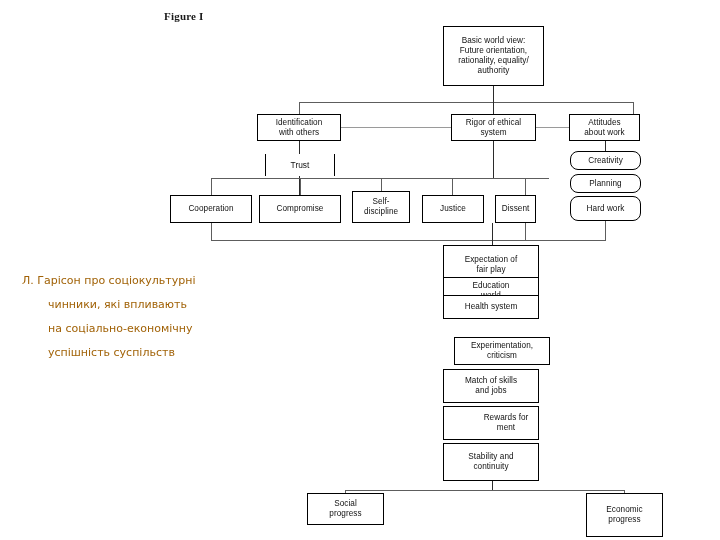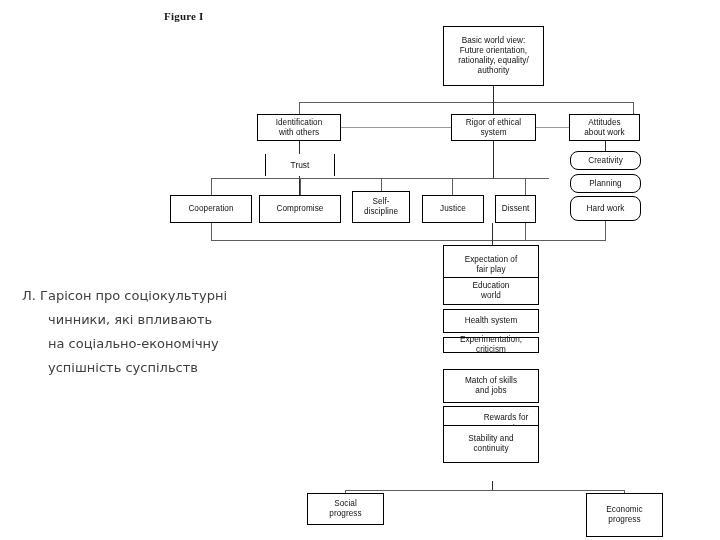--- a/index.html
+++ b/index.html
@@ -26,26 +26,26 @@
     font-size: 11px;
     letter-spacing: 0.2px;
     color: #1a1a1a;
     white-space: nowrap;
   }
 
   
   #caption {
     position: absolute;
     left: 22px;
-    top: 284px;
+    top: 269px;
     width: 315px;
     font-family: "DejaVu Sans", sans-serif;
-    font-size: 13px;
+    font-size: 11px;
     line-height: 24px;
-    color: #404040;
+    color: #a16207;
     text-indent: 0;
   }
   #caption .ln {
     display: block;
     white-space: nowrap;
   }
   #caption .ln.ind { padding-left: 26px; }
 
   
   #diagram {
@@ -166,28 +166,28 @@
   <div class="ln-v" style="left:211px; top:223px; height:17px;"></div>
   <div class="ln-v" style="left:525px; top:223px; height:17px;"></div>
   <div class="ln-v" style="left:605px; top:221px; height:19px;"></div>
   <div class="ln-h" style="left:211px; top:240px; width:395px;"></div>
   <div class="ln-v dark" style="left:492px; top:223px; height:22px;"></div>
 
   <div class="nbox" style="left:443px; top:245px; width:96px; height:39px; white-space:pre-line;">Expectation of
 fair play</div>
   <div class="nbox stackmid" style="left:443px; top:277px; width:96px; height:28px; white-space:pre-line;">Education
 world</div>
-  <div class="nbox stackmid" style="left:443px; top:309px; width:96px; height:24px;">Health system</div>
-  <div class="nbox stackmid" style="left:443px; top:337px; width:96px; height:16px; white-space:pre-line;">Experimentation,
+  <div class="nbox stackmid" style="left:443px; top:295px; width:96px; height:24px;">Health system</div>
+  <div class="nbox stackmid" style="left:454px; top:337px; width:96px; height:28px; white-space:pre-line;">Experimentation,
 criticism</div>
   <div class="nbox stackmid" style="left:443px; top:369px; width:96px; height:34px; white-space:pre-line;">Match of skills
 and jobs</div>
   <div class="nbox stackmid" style="left:443px; top:406px; width:96px; height:34px; white-space:pre-line;padding-left:32px;">Rewards for
 ment</div>
-  <div class="nbox" style="left:443px; top:425px; width:96px; height:38px; white-space:pre-line;">Stability and
+  <div class="nbox" style="left:443px; top:443px; width:96px; height:38px; white-space:pre-line;">Stability and
 continuity</div>
 
   <div class="ln-v dark" style="left:492px; top:481px; height:9px;"></div>
   <div class="ln-h" style="left:345px; top:490px; width:280px;"></div>
   <div class="ln-v" style="left:345px; top:490px; height:9px;"></div>
   <div class="ln-v" style="left:624px; top:490px; height:9px;"></div>
 
   <div class="nbox" style="left:307px; top:493px; width:77px; height:32px; white-space:pre-line;">Social
 progress</div>
   <div class="nbox" style="left:586px; top:493px; width:77px; height:44px; white-space:pre-line;">Economic

